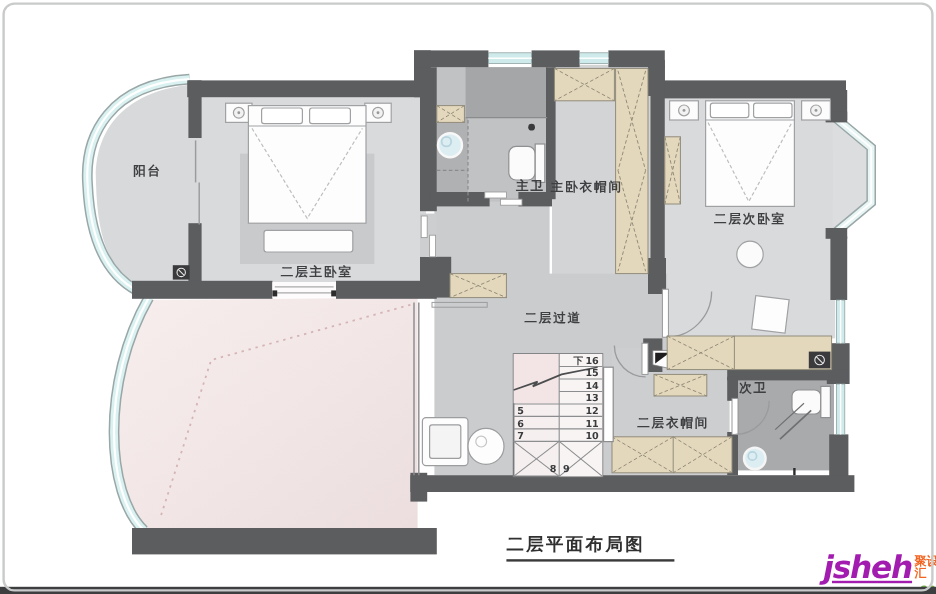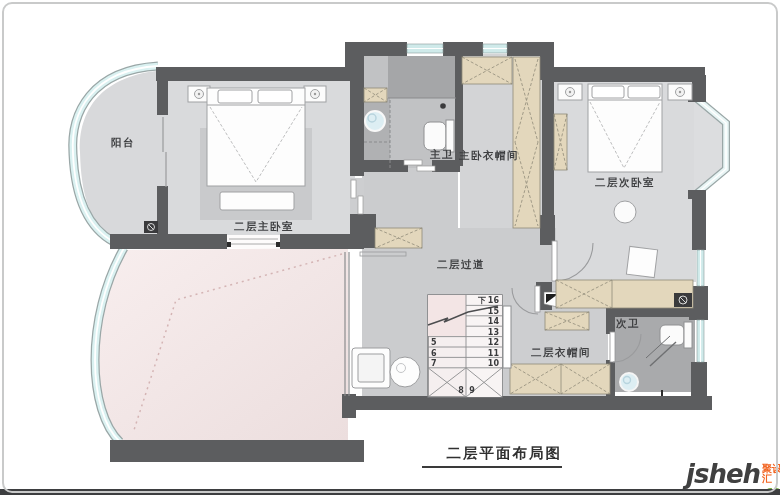--- a/index.html
+++ b/index.html
@@ -2,25 +2,25 @@
 <html><head>
 <meta charset="utf-8">
 <style>
   html,body{margin:0;padding:0;background:#fff;}
   #stage{position:relative;width:780px;height:495px;background:#ffffff;overflow:hidden;
          font-family:"DejaVu Sans","Liberation Sans",sans-serif;}
   #frame{position:absolute;inset:2px;border:2px solid #c9caca;border-radius:10px;pointer-events:none;}
   #plan{position:absolute;left:0;top:0;}
   .rl{font:600 10.5px "DejaVu Sans",sans-serif;fill:#3e3f41;letter-spacing:1.5px;}
   .sn{font:600 8px "DejaVu Sans",sans-serif;fill:#3a3b3d;}
-  #caption{position:absolute;left:422px;top:444px;width:140px;text-align:right;
+  #caption{position:absolute;left:422px;top:444px;width:140px;text-align:left;
            color:#303030;font-size:14.5px;font-weight:600;letter-spacing:2px;
            border-bottom:2px solid #3a3a3a;padding-bottom:3px;}
   #logo{position:absolute;left:686px;top:461px;display:flex;align-items:flex-start;line-height:1;}
-  #logo .brand{font-size:26px;font-weight:bold;color:#404040;letter-spacing:-1px;font-style:italic;}
+  #logo .brand{font-size:26px;font-weight:bold;color:#a21caf;letter-spacing:-1px;font-style:italic;text-decoration:underline;}
   #logo .col{display:flex;flex-direction:column;margin-left:2px;margin-top:3px;}
   #logo .badge{font-size:10px;color:#f26522;font-weight:bold;}
   #logo .com{font-size:11px;color:#76b043;font-weight:bold;margin-top:1px;}
   #bottombar{position:absolute;left:0;right:0;bottom:0;height:6px;background:#3d3e40;}
 </style>
 </head>
 <body>
 
 <div id="stage">
 

